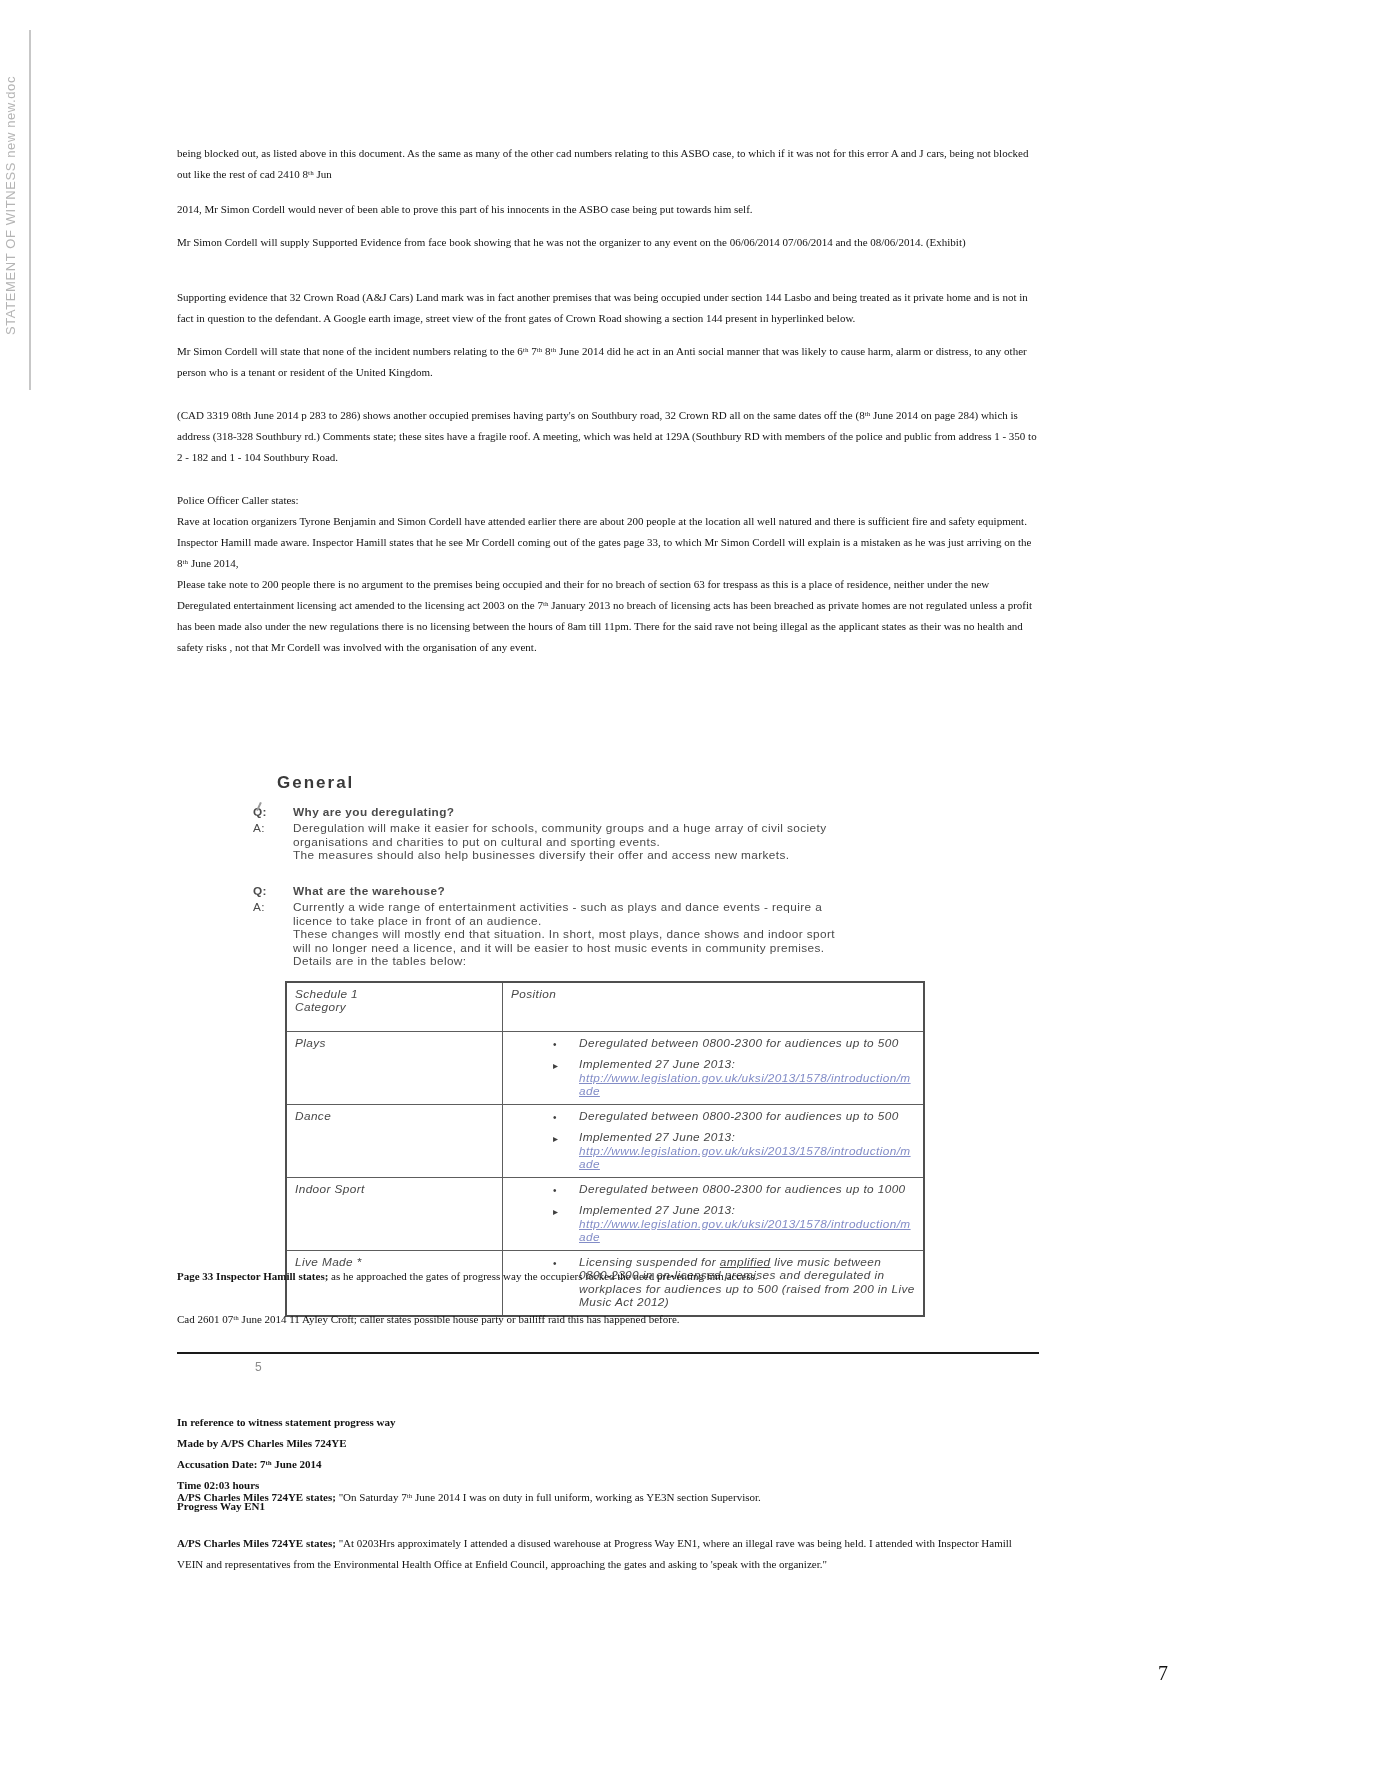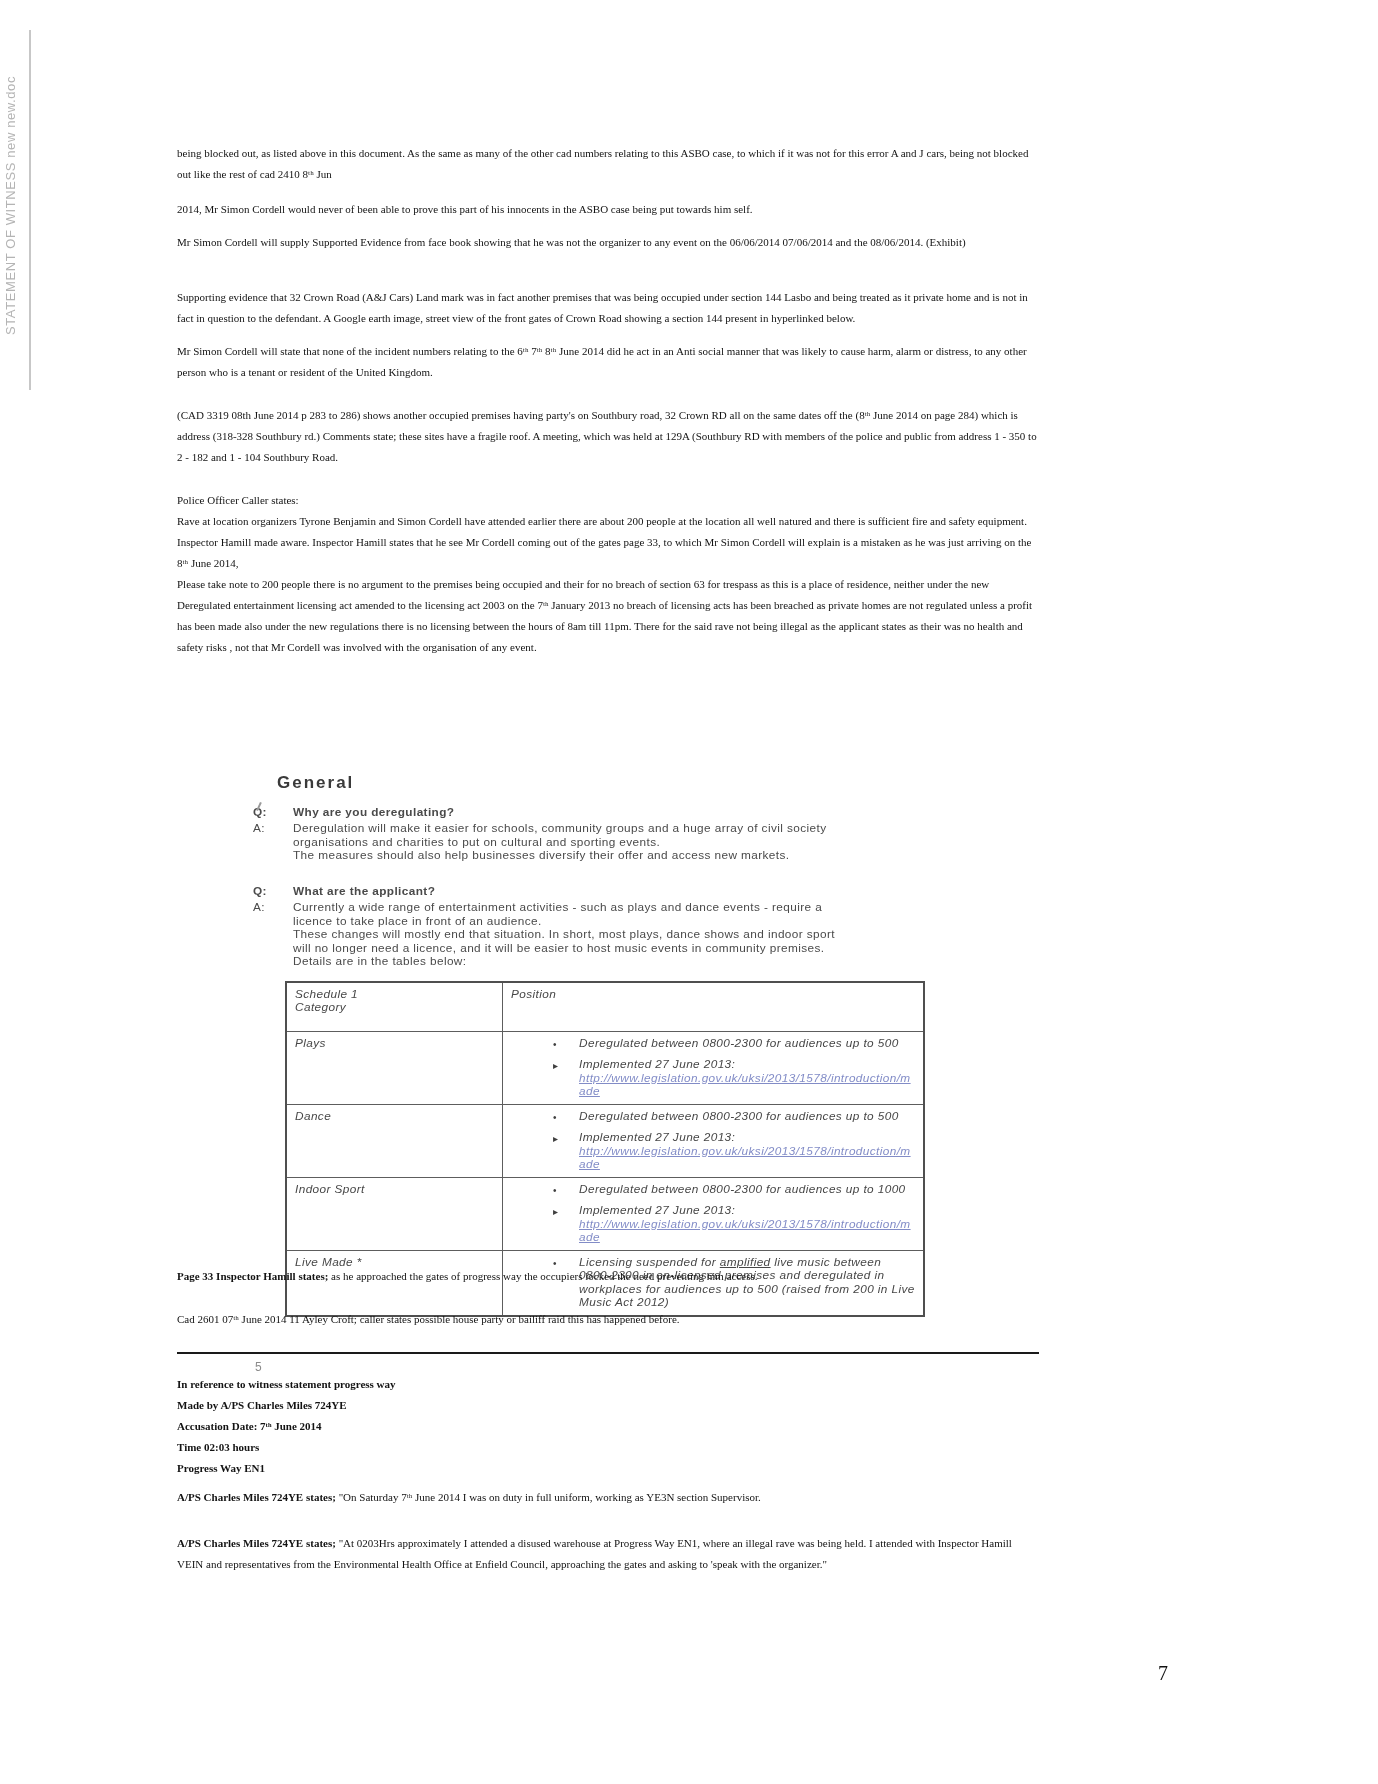--- a/index.html
+++ b/index.html
@@ -77,21 +77,21 @@
         <div class="qa-text">
           <div class="ans">Deregulation will make it easier for schools, community groups and a huge array of civil society organisations and charities to put on cultural and sporting events.</div>
           <div class="ans">The measures should also help businesses diversify their offer and access new markets.</div>
         </div>
       </div>
     </div>
 
     <div class="qa" style="margin-top:22px">
       <div class="qa-row">
         <span class="qa-label b">Q:</span>
-        <div class="qa-text b">What are the applicant?</div>
+        <div class="qa-text b">What are the warehouse?</div>
       </div>
       <div class="qa-row">
         <span class="qa-label">A:</span>
         <div class="qa-text">
           <div class="ans">Currently a wide range of entertainment activities - such as plays and dance events - require a licence to take place in front of an audience.</div>
           <div class="ans">These changes will mostly end that situation.  In short, most plays, dance shows and indoor sport will no longer need a licence, and it will be easier to host music events in community premises.</div>
           <div class="ans">Details are in the tables below:</div>
         </div>
       </div>
     </div>
@@ -170,21 +170,21 @@
     <div class="fig-page-num">5</div>
   </div>
 
   <div class="para" style="top:1266px">
     <span class="b">Page 33 Inspector Hamill states;</span><span> as he approached the gates of progress way the occupiers locked the need preventing him access.</span>
   </div>
   <div class="para" style="top:1309px">Cad 2601 07ᵗʰ June 2014 11 Ayley Croft; caller states possible house party or bailiff raid this has happened before.</div>
 
   <div class="rule"></div>
 
-  <div class="para b" style="top:1374px">
+  <div class="para b" style="top:1412px">
     <div>In reference to witness statement progress way</div>
     <div>Made by A/PS Charles Miles 724YE</div>
     <div>Accusation Date: 7ᵗʰ June 2014</div>
     <div>Time 02:03 hours</div>
     <div>Progress Way EN1</div>
   </div>
 
   <div class="para" style="top:1487px">
     <span class="b">A/PS Charles Miles 724YE states;</span><span> "On Saturday 7ᵗʰ June 2014 I was on duty in full uniform, working as YE3N section Supervisor.</span>
   </div>

